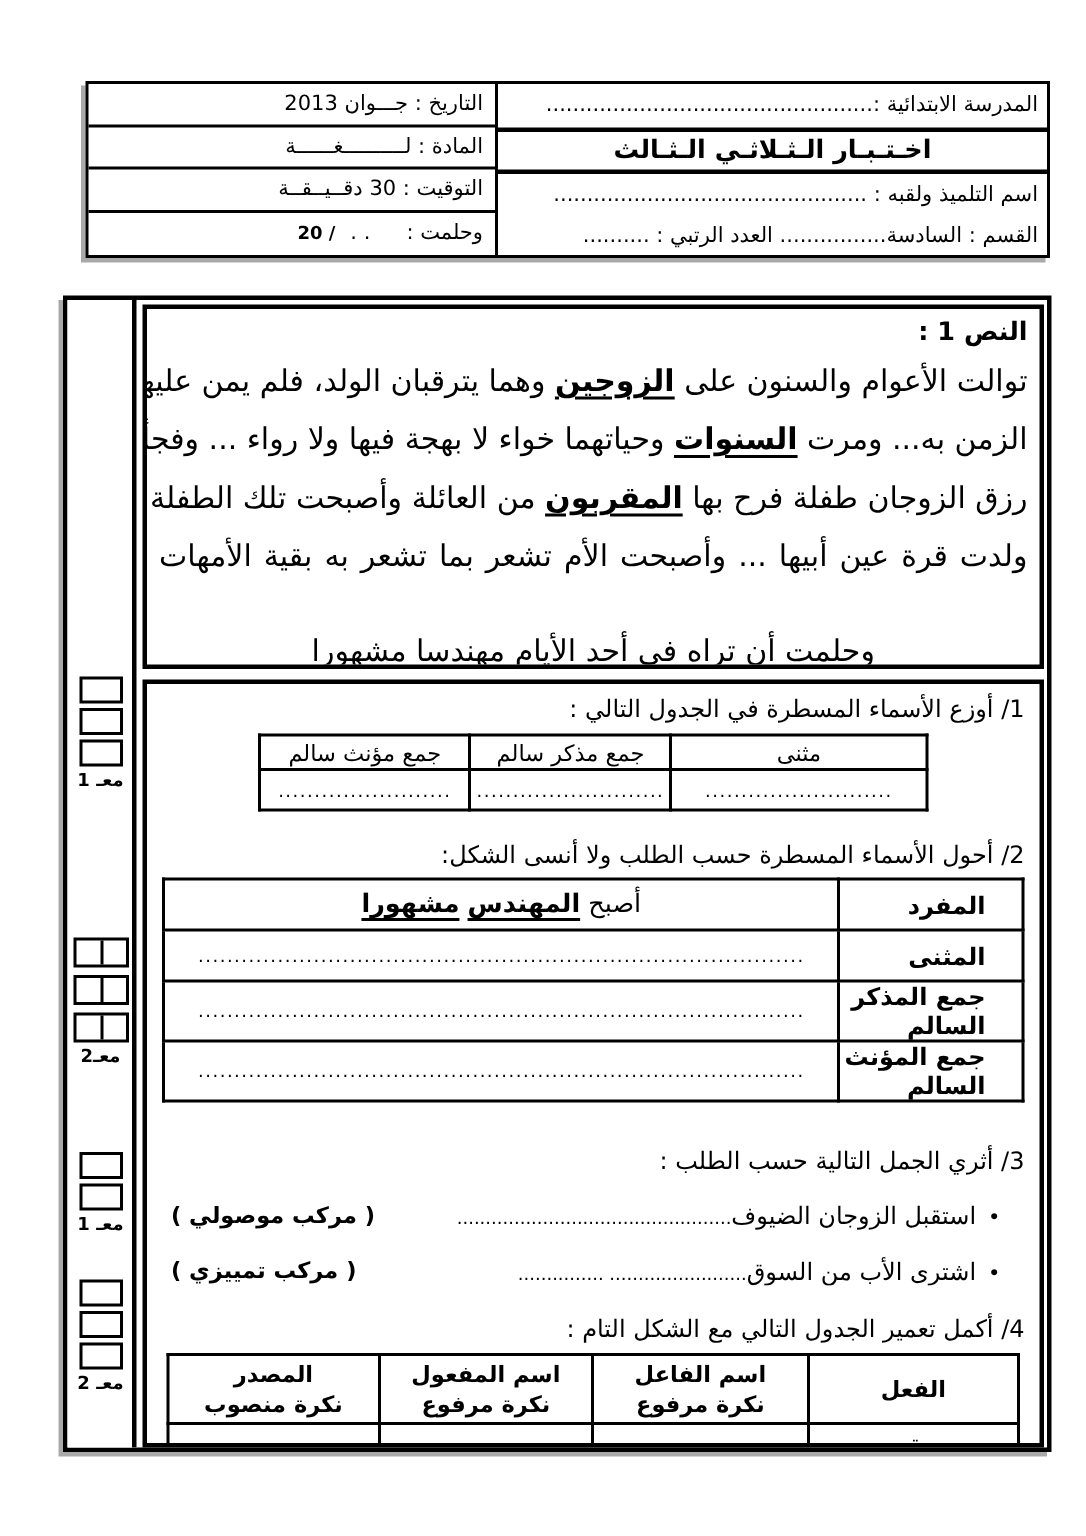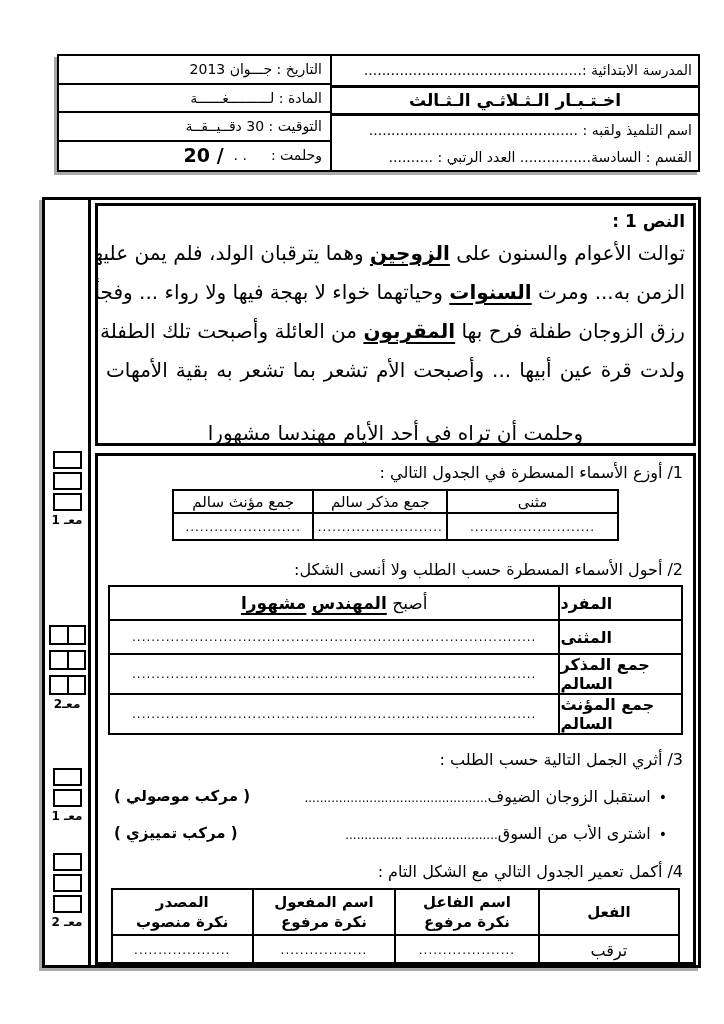--- a/index.html
+++ b/index.html
@@ -23,21 +23,21 @@
   .meta-col   { flex:1; display:flex; flex-direction:column; }
   .h-row1 { height:29px; line-height:28px; padding:0 6px; font-size:14px; white-space:nowrap; overflow:hidden; }
   .h-row2 { height:31px; line-height:25px; border-top:3px solid #000; border-bottom:3px solid #000;
             font-weight:bold; text-align:center; font-size:17px; }
   .h-row34 { flex:1; padding:1px 6px; font-size:14px; line-height:27px; white-space:nowrap; overflow:hidden;border-radius:24px; }
   .m-row { height:29px; line-height:27px; padding:0 8px; font-size:14px; border-bottom:2px solid #000; white-space:nowrap; overflow:hidden; }
   .m-row:last-child { border-bottom:none; }
   .m-grade { display:flex; align-items:center; }
   .m-grade .lbl { margin-left:24px; }
   .m-grade .dots2 { margin-left:10px; font-weight:normal; }
-  .m-grade b { font-size:19px; }
+  .m-grade b { font-size:12px; }
 
   
   .main-box {
     position:absolute; left:42px; top:197px; width:659px; height:771px;
     border:3px solid #000; background:#fff;
     box-shadow:-3px 3px 0 #a9a9a9;
   }
   .main-inner { position:absolute; inset:0; }
 
   
@@ -69,21 +69,21 @@
   table { border-collapse:collapse; }
   td, th { border:2px solid #000; }
 
   .q1-table { width:447px; margin:3px auto 0; }
   .q1-table th { height:23px; font-size:15px; font-weight:normal; text-align:center; }
   .q1-table td { height:27px; text-align:center; font-size:12px; letter-spacing:1px; }
   .q1-c1 { width:172px; } .q1-c2 { width:134px; } .q1-c3 { width:141px; }
 
   .q2-table { width:100%; margin-top:2px; }
   .q2-table td { height:34px; }
-  .q2-label { width:163px; font-weight:bold; text-align:left; padding-right:10px; font-size:16px; }
+  .q2-label { width:163px; font-weight:bold; text-align:right; padding-right:24px; font-size:16px; }
   .q2-model { text-align:center; font-size:17px; }
   .q2-dots { text-align:right; padding:0 22px; font-size:12px; letter-spacing:1px; white-space:nowrap; overflow:hidden; }
 
   .q3-row { display:flex; align-items:center; justify-content:space-between; margin:9px 16px 0 6px; height:28px; }
   .q3-right { white-space:nowrap; overflow:hidden; }
   .q3-bullet { font-size:14px; margin-left:8px; }
   .q3-dots { font-size:12px; letter-spacing:1px; }
   .q3-hint { font-weight:bold; font-size:15px; white-space:nowrap; margin-right:8px; }
 
   .q4-table { width:99%; margin:3px auto 0; }
@@ -190,21 +190,21 @@
             <td class="q2-label">جمع المذكر السالم</td>
             <td class="q2-dots">....................................................................................</td>
           </tr>
           <tr>
             <td class="q2-label">جمع المؤنث السالم</td>
             <td class="q2-dots">....................................................................................</td>
           </tr>
         </tbody>
           </table>
 
-        <div class="q-title" style="margin-top:12px">3/ أثري الجمل التالية حسب الطلب :</div>
+        <div class="q-title" style="margin-top:26px">3/ أثري الجمل التالية حسب الطلب :</div>
         <div class="q3-row">
           <span class="q3-right"><span class="q3-bullet">•</span><span>استقبل الزوجان الضيوف</span><span class="q3-dots">................................................</span></span>
           <span class="q3-hint">( مركب موصولي )</span>
         </div>
         <div class="q3-row">
           <span class="q3-right"><span class="q3-bullet">•</span><span>اشترى الأب من السوق</span><span class="q3-dots">........................ ...............</span></span>
           <span class="q3-hint">( مركب تمييزي )</span>
         </div>
 
         <div class="q-title" style="margin-top:12px">4/ أكمل تعمير الجدول التالي مع الشكل التام :</div>

